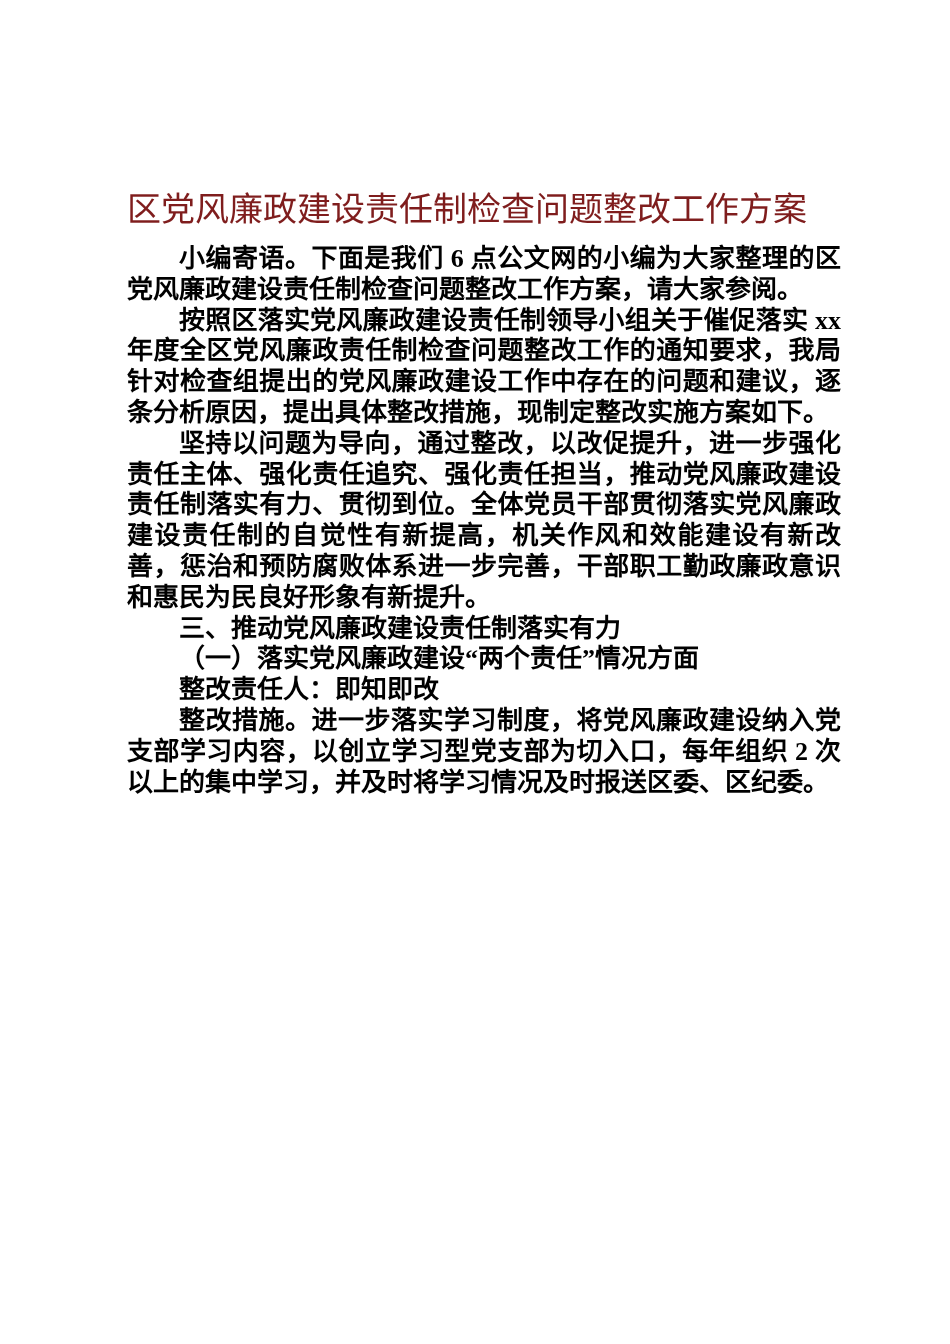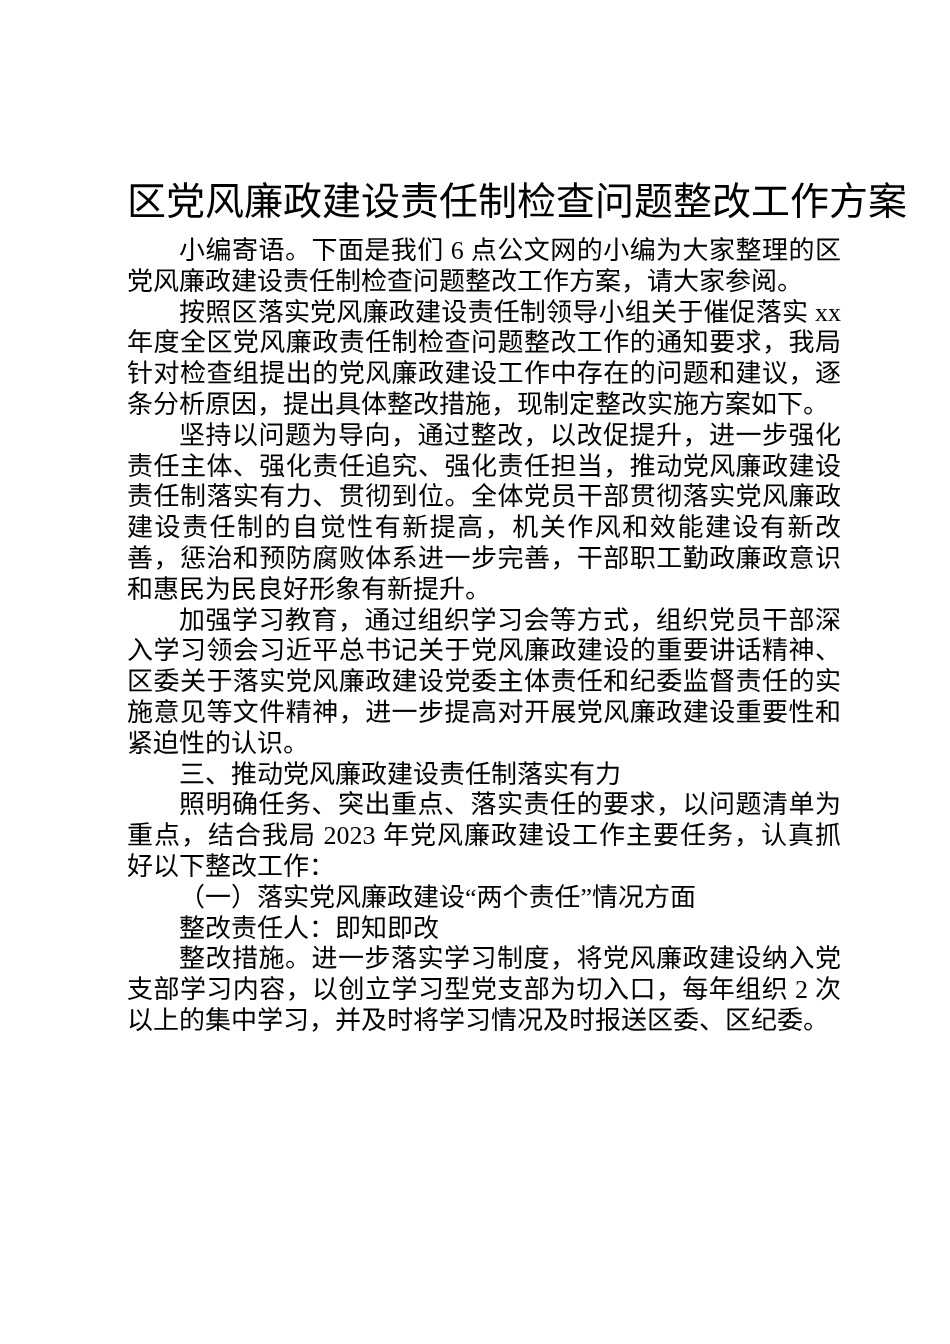--- a/index.html
+++ b/index.html
@@ -18,48 +18,47 @@
     box-sizing: border-box;
     width: 950px;
     height: 1344px;
     padding: 178px 0 0 127px;
     background: #ffffff;
   }
   .content {
     width: 714px;
   }
   .doc-title {
-    font-size: 39px;
+    font-size: 34px;
     font-weight: normal;
     line-height: 47px;
-    margin: 0 0 11px 0;
+    margin: 8px 0 11px 0;
     white-space: nowrap;
-    color: #000000;
+    color: #7f1d1d;
   }
   .para {
     font-size: 26px;
     line-height: 30.8px;
     margin: 0;
     text-align: justify;
     text-justify: inter-ideograph;
     text-indent: 2em;
     color: #000000;
     word-break: break-all;
+    font-weight: bold;
   }
 </style>
 </head>
 <body>
 
 <div class="page">
   <div class="content">
     <h1 class="doc-title">区党风廉政建设责任制检查问题整改工作方案</h1>
 
     <p class="para">小编寄语。下面是我们 6 点公文网的小编为大家整理的区党风廉政建设责任制检查问题整改工作方案，请大家参阅。</p>
     <p class="para">按照区落实党风廉政建设责任制领导小组关于催促落实 xx 年度全区党风廉政责任制检查问题整改工作的通知要求，我局针对检查组提出的党风廉政建设工作中存在的问题和建议，逐条分析原因，提出具体整改措施，现制定整改实施方案如下。</p>
     <p class="para">坚持以问题为导向，通过整改，以改促提升，进一步强化责任主体、强化责任追究、强化责任担当，推动党风廉政建设责任制落实有力、贯彻到位。全体党员干部贯彻落实党风廉政建设责任制的自觉性有新提高，机关作风和效能建设有新改善，惩治和预防腐败体系进一步完善，干部职工勤政廉政意识和惠民为民良好形象有新提升。</p>
-    <p class="para">加强学习教育，通过组织学习会等方式，组织党员干部深入学习领会习近平总书记关于党风廉政建设的重要讲话精神、区委关于落实党风廉政建设党委主体责任和纪委监督责任的实施意见等文件精神，进一步提高对开展党风廉政建设重要性和紧迫性的认识。</p>
     <p class="para">三、推动党风廉政建设责任制落实有力</p>
-    <p class="para">照明确任务、突出重点、落实责任的要求，以问题清单为重点，结合我局 2023 年党风廉政建设工作主要任务，认真抓好以下整改工作：</p>
     <p class="para">（一）落实党风廉政建设“两个责任”情况方面</p>
     <p class="para">整改责任人：即知即改</p>
     <p class="para">整改措施。进一步落实学习制度，将党风廉政建设纳入党支部学习内容，以创立学习型党支部为切入口，每年组织 2 次以上的集中学习，并及时将学习情况及时报送区委、区纪委。</p>
   </div>
 </div>
 
 </body></html>

